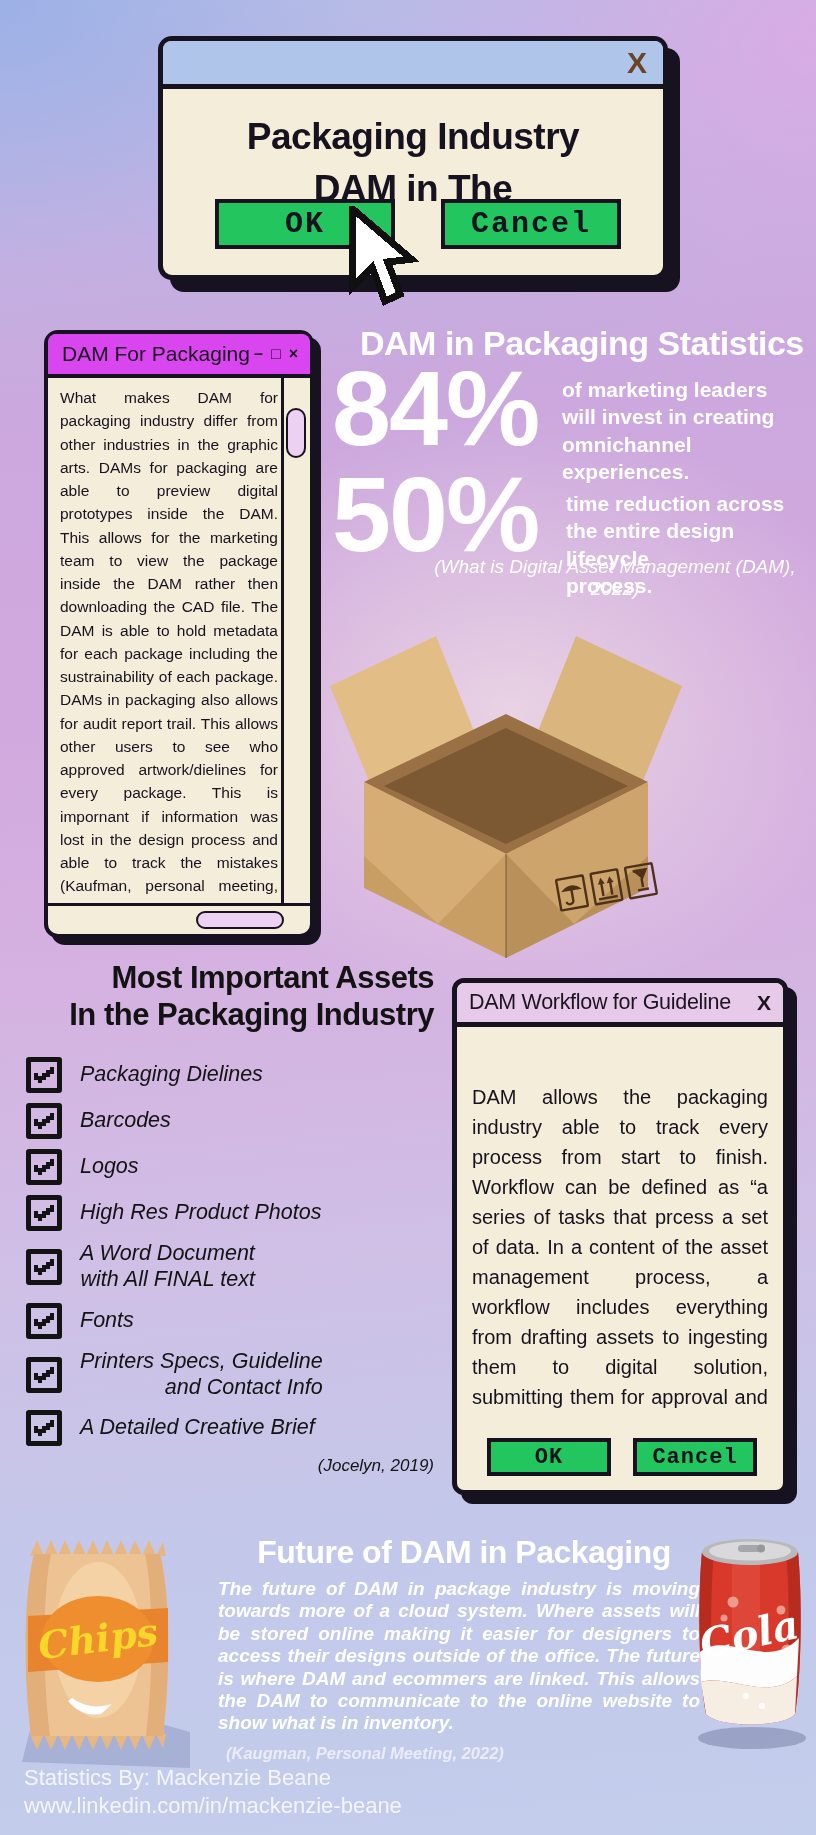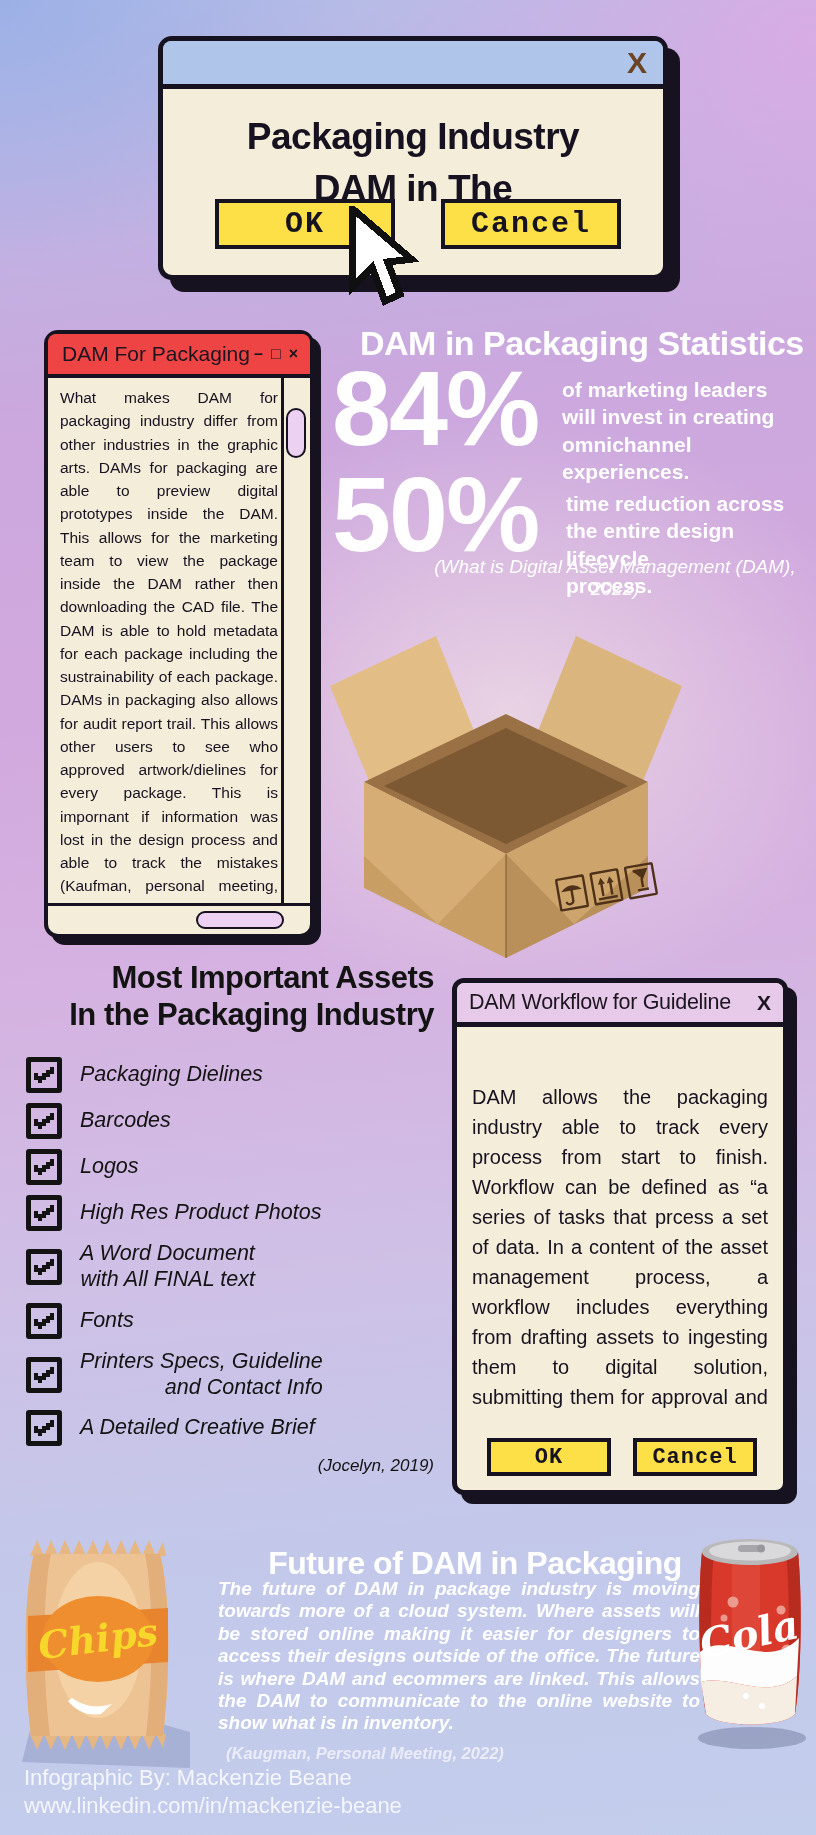--- a/index.html
+++ b/index.html
@@ -9,32 +9,32 @@
     background:
       radial-gradient(ellipse 560px 430px at 510px 710px, rgba(250,244,232,.55), rgba(250,244,232,0) 68%),
       radial-gradient(ellipse 720px 520px at 100% 2%, rgba(226,168,228,.75), rgba(226,168,228,0) 62%),
       radial-gradient(ellipse 620px 460px at 0% 0%, rgba(152,174,230,.85), rgba(152,174,230,0) 58%),
       linear-gradient(175deg,#b5bde7 0%,#cba8de 22%,#d2a9de 38%,#d5b2e1 52%,#cfc0e6 68%,#c3c8ea 82%,#c3cdec 100%);
   }
   .abs{position:absolute;}
   
   .retro-window{background:#f3edda;border:5px solid #171220;border-radius:14px;}
   .titlebar{display:flex;align-items:center;border-bottom:5px solid #171220;border-radius:8px 8px 0 0;box-sizing:border-box;}
-  .retro-btn{background:#fde047;border:4px solid #171220;font-family:"Liberation Mono",monospace;font-weight:bold;color:#171220;display:flex;align-items:center;justify-content:center;cursor:pointer;padding:0;}
+  .retro-btn{background:#22c55e;border:4px solid #171220;font-family:"Liberation Mono",monospace;font-weight:bold;color:#171220;display:flex;align-items:center;justify-content:center;cursor:pointer;padding:0;}
   
   #hero{left:158px;top:36px;width:510px;height:244px;box-shadow:12px 12px 0 0 #171220;box-sizing:border-box;}
   #hero .titlebar{height:48px;background:#afc6ea;justify-content:flex-end;padding:0 16px;}
   #hero .hero-close{color:#6b4326;font-size:30px;font-weight:bold;line-height:1;cursor:pointer;}
   #hero .hero-title{margin-top:22px;text-align:center;font-size:37px;font-weight:bold;color:#171220;line-height:1.4;letter-spacing:-0.5px;}
   #hero .hero-buttons{position:absolute;left:52px;right:42px;bottom:26px;display:flex;justify-content:space-between;}
   #hero .hero-btn{width:180px;height:50px;font-size:30px;box-sizing:border-box;letter-spacing:2px;}
   #cursor{left:340px;top:206px;z-index:5;}
   
   #pkwin{left:44px;top:330px;width:270px;height:608px;box-shadow:7px 7px 0 0 #171220;box-sizing:border-box;}
-  #pkwin .titlebar{height:44px;background:#ef4444;padding:0 12px 0 14px;}
+  #pkwin .titlebar{height:44px;background:#d946ef;padding:0 12px 0 14px;}
   #pkwin .pk-title{font-size:21px;color:#1c1520;flex:1;}
   #pkwin .pk-controls{display:flex;gap:8px;align-items:center;font-size:16px;color:#1c1520;font-weight:bold;}
   #pkwin .pk-body{position:absolute;left:0;right:0;top:44px;bottom:0;}
   #pkwin .pk-text{position:absolute;left:0;top:0;right:26px;bottom:28px;padding:8px 6px 4px 12px;font-size:15.5px;line-height:1.5;color:#171220;text-align:justify;overflow:hidden;}
   #pkwin .v-track{position:absolute;right:0;top:0;bottom:28px;width:26px;border-left:3px solid #171220;}
   #pkwin .v-thumb{position:absolute;left:2px;top:30px;width:16px;height:46px;background:#ecd1f2;border:2px solid #171220;border-radius:10px;cursor:pointer;}
   #pkwin .h-track{position:absolute;left:0;right:0;bottom:0;height:28px;border-top:3px solid #171220;}
   #pkwin .h-thumb{position:absolute;right:26px;top:5px;width:84px;height:14px;background:#ecd1f2;border:2px solid #171220;border-radius:9px;cursor:pointer;}
   
   .stat-heading{left:360px;top:324px;width:450px;font-size:34px;font-weight:bold;color:#fff;letter-spacing:-0.5px;}
@@ -308,21 +308,21 @@
     <path d="M28,34 C18,72 17,150 25,216 L157,216 C165,150 164,72 154,34 Z" fill="#eec394"></path>
     <path d="M28,34 C18,72 17,150 25,216 L44,216 C36,150 37,72 45,34 Z" fill="#e2ae7a"></path>
     <path d="M154,34 C164,72 165,150 157,216 L140,216 C148,150 147,72 139,34 Z" fill="#e2ae7a"></path>
     <ellipse cx="92" cy="120" rx="44" ry="78" fill="#f5d5a9" opacity="0.85"></ellipse>
     <path d="M22,96 L162,88 L162,142 L22,152 Z" fill="#e8832e"></path>
     <ellipse cx="92" cy="119" rx="56" ry="43" fill="#ef8e2e"></ellipse>
     <text x="92" y="132" text-anchor="middle" font-size="38" font-style="italic" font-weight="bold" fill="#f8d72b" font-family="'DejaVu Serif',serif" transform="rotate(-7 92 119)">Chips</text>
     <path d="M66,178 q18,13 40,6 l-11,10 q-20,3 -33,-13 z" fill="#ffffff"></path>
   </svg>
 
-  <h2 class="abs" id="future-heading" style="margin:15px;">Future of DAM in Packaging</h2>
+  <h2 class="abs" id="future-heading" style="margin:4px;">Future of DAM in Packaging</h2>
   <p class="abs" id="future-para" style="margin:0;">The future of DAM in package industry is moving towards more of a cloud system. Where assets will be stored online making it easier for designers to access their designs outside of the office. The future is where DAM and ecommers are linked. This allows the DAM to communicate to the online website to show what is in inventory.</p>
   <div class="abs" id="future-cite">(Kaugman, Personal Meeting, 2022)</div>
 
   <svg class="abs" style="left:688px;top:1522px;" width="124" height="240" viewBox="0 0 124 240">
     <ellipse cx="64" cy="216" rx="54" ry="11" fill="rgba(105,115,150,0.45)"></ellipse>
     <path d="M14,30 L110,30 C114,70 114,150 107,192 C96,206 30,206 18,192 C10,150 10,70 14,30 Z" fill="#d8392b"></path>
     <path d="M14,30 L26,30 C22,70 22,150 28,194 C24,192 20,192 18,192 C10,150 10,70 14,30 Z" fill="#b82c20"></path>
     <path d="M110,30 L98,30 C102,70 102,150 96,196 C100,194 104,194 107,192 C114,150 114,70 110,30 Z" fill="#b82c20"></path>
     <rect x="44" y="36" width="28" height="150" fill="#e35444" opacity="0.55"></rect>
     <circle cx="36" cy="96" r="3.5" fill="#eda598" opacity="0.9"></circle>
@@ -334,17 +334,17 @@
     <circle cx="58" cy="174" r="3" fill="#ffffff"></circle>
     <circle cx="74" cy="184" r="3" fill="#ffffff"></circle>
     <ellipse cx="62" cy="30" rx="48" ry="13" fill="#b9b9bb"></ellipse>
     <ellipse cx="62" cy="29" rx="41" ry="9.5" fill="#d9d9db"></ellipse>
     <rect x="50" y="23" width="22" height="7" rx="3.5" fill="#a7a7ab"></rect>
     <circle cx="73" cy="26.5" r="4" fill="#98989c"></circle>
     <text x="62" y="126" text-anchor="middle" font-size="40" font-style="italic" font-weight="bold" fill="#ffffff" font-family="'DejaVu Serif',serif" transform="rotate(-12 62 116)">Cola</text>
   </svg>
 
   <footer class="abs" id="footer">
-    <div>Infographic By: Mackenzie Beane</div>
+    <div>Statistics By: Mackenzie Beane</div>
     <div>www.linkedin.com/in/mackenzie-beane</div>
   </footer>
 
 </div>
 
 </body></html>

